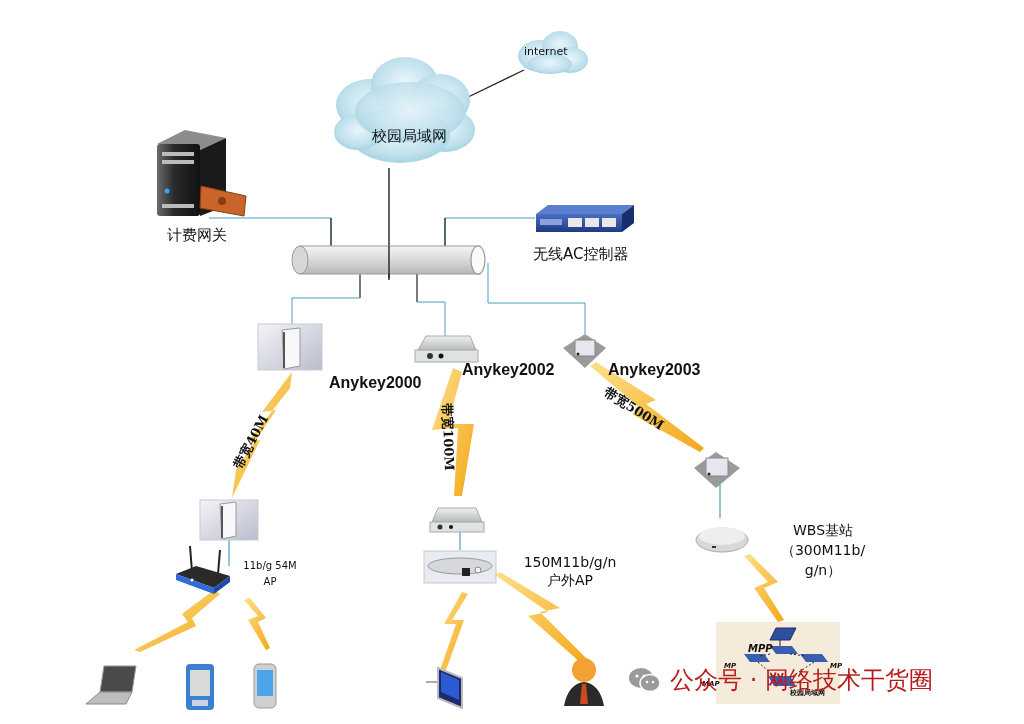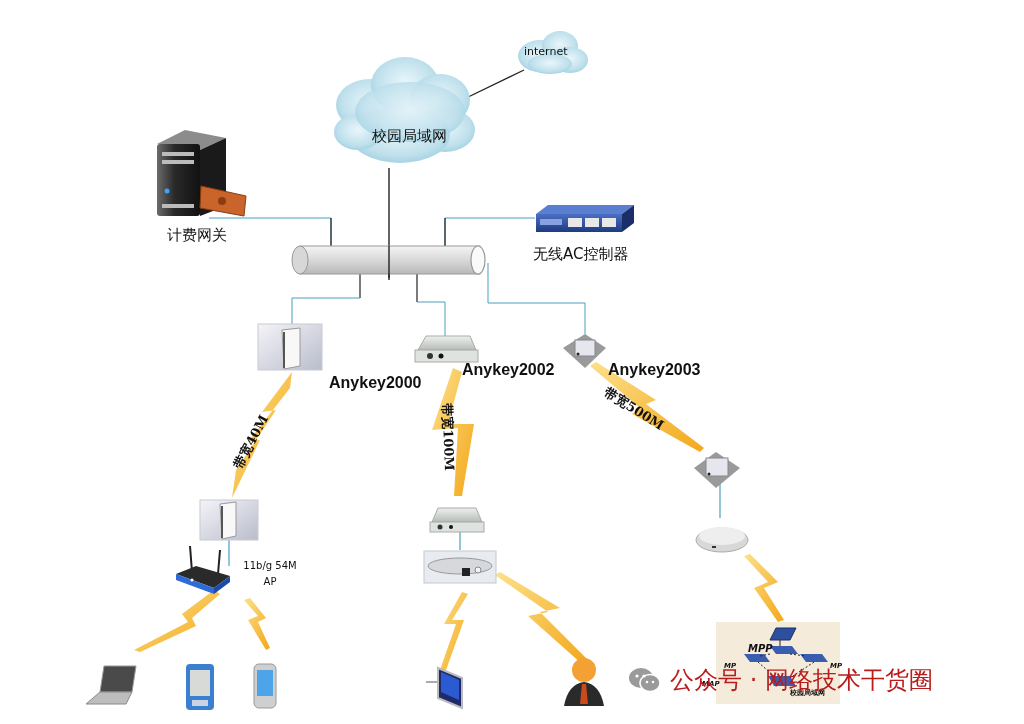--- a/index.html
+++ b/index.html
@@ -249,20 +249,29 @@
 <div class="lbl lbl-bold" style="left:608px;top:361px;">Anykey2003</div>
 
 <div class="bw" style="left:222px;top:433px;transform:rotate(-62deg);">带宽40M</div>
 <div class="bw" style="left:414px;top:428px;transform:rotate(88deg);">带宽100M</div>
 <div class="bw" style="left:600px;top:400px;transform:rotate(32deg);">带宽500M</div>
 
 <div class="lbl lbl-ap" style="left:230px;top:558px;width:80px;">
   <div>11b/g 54M</div>
   <div>AP</div>
 </div>
+<div class="lbl lbl-ap" style="left:510px;top:553px;width:120px;font-size:14px;line-height:18px;">
+  <div>150M11b/g/n</div>
+  <div>户外AP</div>
+</div>
+<div class="lbl lbl-ap" style="left:780px;top:520px;width:86px;font-size:14px;line-height:20px;">
+  <div>WBS基站</div>
+  <div>（300M11b/</div>
+  <div>g/n）</div>
+</div>
 
 
 <div class="lbl" style="left:748px;top:643px;font-size:10px;font-weight:bold;font-style:italic;">MPP</div>
 <div class="lbl" style="left:724px;top:662px;font-size:7px;font-weight:bold;font-style:italic;">MP</div>
 <div class="lbl" style="left:830px;top:662px;font-size:7px;font-weight:bold;font-style:italic;">MP</div>
 <div class="lbl" style="left:702px;top:680px;font-size:7px;font-weight:bold;font-style:italic;">MAP</div>
 <div class="lbl" style="left:790px;top:688px;font-size:7px;font-weight:bold;">校园局域网</div>
 
 
 <div class="wm">

